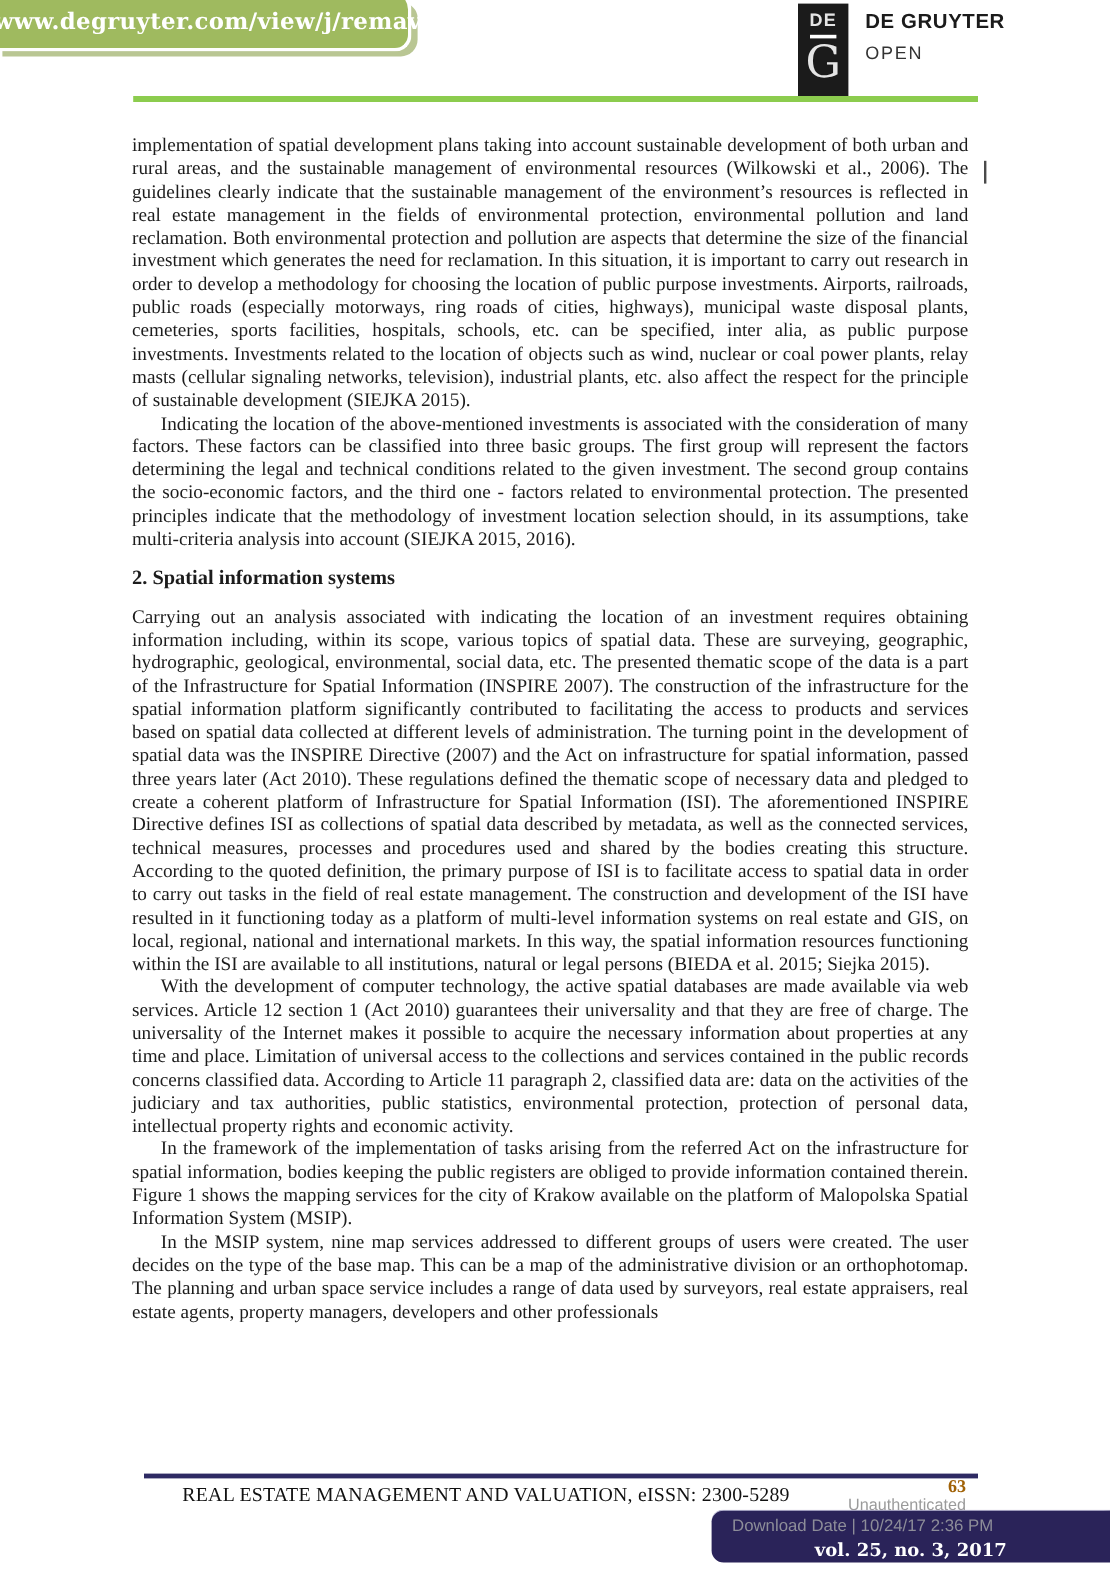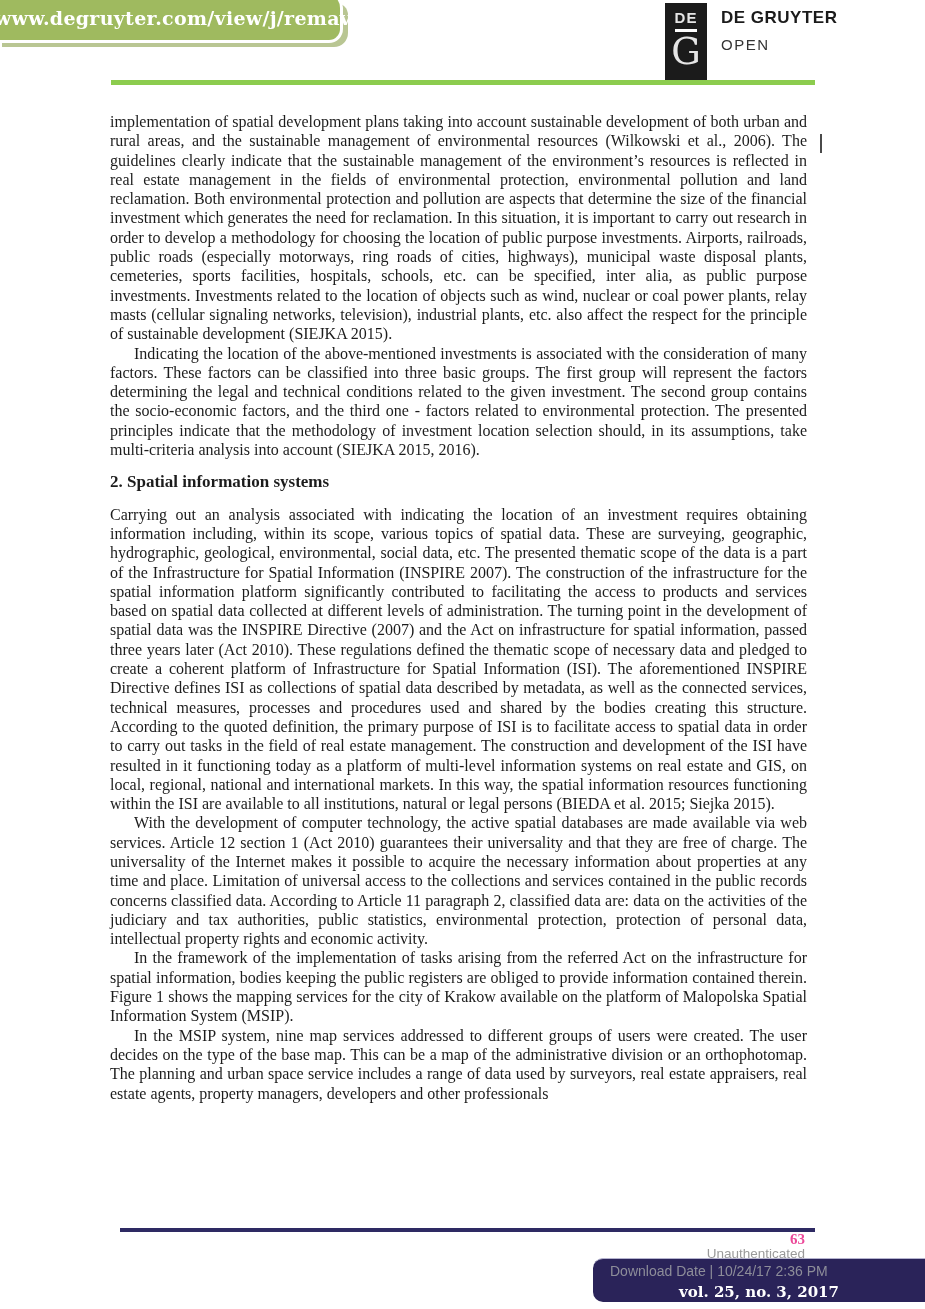--- a/index.html
+++ b/index.html
@@ -65,21 +65,21 @@
   
   .footer-rule{
     position:absolute;left:120px;top:1228px;width:695px;height:4px;background:#2e2a63;
   }
   .journal-line{
     position:absolute;left:110px;top:1236px;width:590px;
     text-align:center;font-size:16.5px;color:#111;letter-spacing:.2px;
   }
   .page-number{
     position:absolute;left:760px;top:1231px;width:45px;text-align:right;
-    font-weight:bold;font-size:15px;color:#ec4899;
+    font-weight:bold;font-size:15px;color:#a16207;
   }
   .unauth{
     position:absolute;left:650px;top:1246px;width:155px;text-align:right;
     font-family:"Liberation Sans", sans-serif;font-size:13.5px;color:#9a9a9a;
   }
   .vol-badge{
     position:absolute;left:593px;top:1258px;width:332px;height:43px;
     background:#2a2359;border-radius:10px 0 0 10px;
     border-top:1px solid #b5b3cf;
   }
@@ -127,20 +127,21 @@
         <p class="body-para">Carrying out an analysis associated with indicating the location of an investment requires obtaining information including, within its scope, various topics of spatial data. These are surveying, geographic, hydrographic, geological, environmental, social data, etc. The presented thematic scope of the data is a part of the Infrastructure for Spatial Information (INSPIRE 2007). The construction of the infrastructure for the spatial information platform significantly contributed to facilitating the access to products and services based on spatial data collected at different levels of administration. The turning point in the development of spatial data was the INSPIRE Directive (2007) and the Act on infrastructure for spatial information, passed three years later (Act 2010). These regulations defined the thematic scope of necessary data and pledged to create a coherent platform of Infrastructure for Spatial Information (ISI). The aforementioned INSPIRE Directive defines ISI as collections of spatial data described by metadata, as well as the connected services, technical measures, processes and procedures used and shared by the bodies creating this structure. According to the quoted definition, the primary purpose of ISI is to facilitate access to spatial data in order to carry out tasks in the field of real estate management. The construction and development of the ISI have resulted in it functioning today as a platform of multi-level information systems on real estate and GIS, on local, regional, national and international markets. In this way, the spatial information resources functioning within the ISI are available to all institutions, natural or legal persons (BIEDA et al. 2015; Siejka 2015).</p>
         <p class="body-para indent">With the development of computer technology, the active spatial databases are made available via web services. Article 12 section 1 (Act 2010) guarantees their universality and that they are free of charge. The universality of the Internet makes it possible to acquire the necessary information about properties at any time and place. Limitation of universal access to the collections and services contained in the public records concerns classified data. According to Article 11 paragraph 2, classified data are: data on the activities of the judiciary and tax authorities, public statistics, environmental protection, protection of personal data, intellectual property rights and economic activity.</p>
         <p class="body-para indent">In the framework of the implementation of tasks arising from the referred Act on the infrastructure for spatial information, bodies keeping the public registers are obliged to provide information contained therein. Figure 1 shows the mapping services for the city of Krakow available on the platform of Malopolska Spatial Information System (MSIP).</p>
         <p class="body-para indent">In the MSIP system, nine map services addressed to different groups of users were created. The user decides on the type of the base map. This can be a map of the administrative division or an orthophotomap. The planning and urban space service includes a range of data used by surveyors, real estate appraisers, real estate agents, property managers, developers and other professionals</p>
       </div>
   </div>
 
   <div class="change-bar"></div>
 
   <div class="footer-rule"></div>
+  <div class="journal-line">REAL ESTATE MANAGEMENT AND VALUATION, eISSN: 2300-5289</div>
   <div class="page-number">63</div>
   <div class="unauth">Unauthenticated</div>
 
   <div class="vol-badge">
     <div class="download-date">Download Date | 10/24/17 2:36 PM</div>
     <div class="vol-text">vol. 25, no. 3, 2017</div>
   </div>
 
 </div>
 

